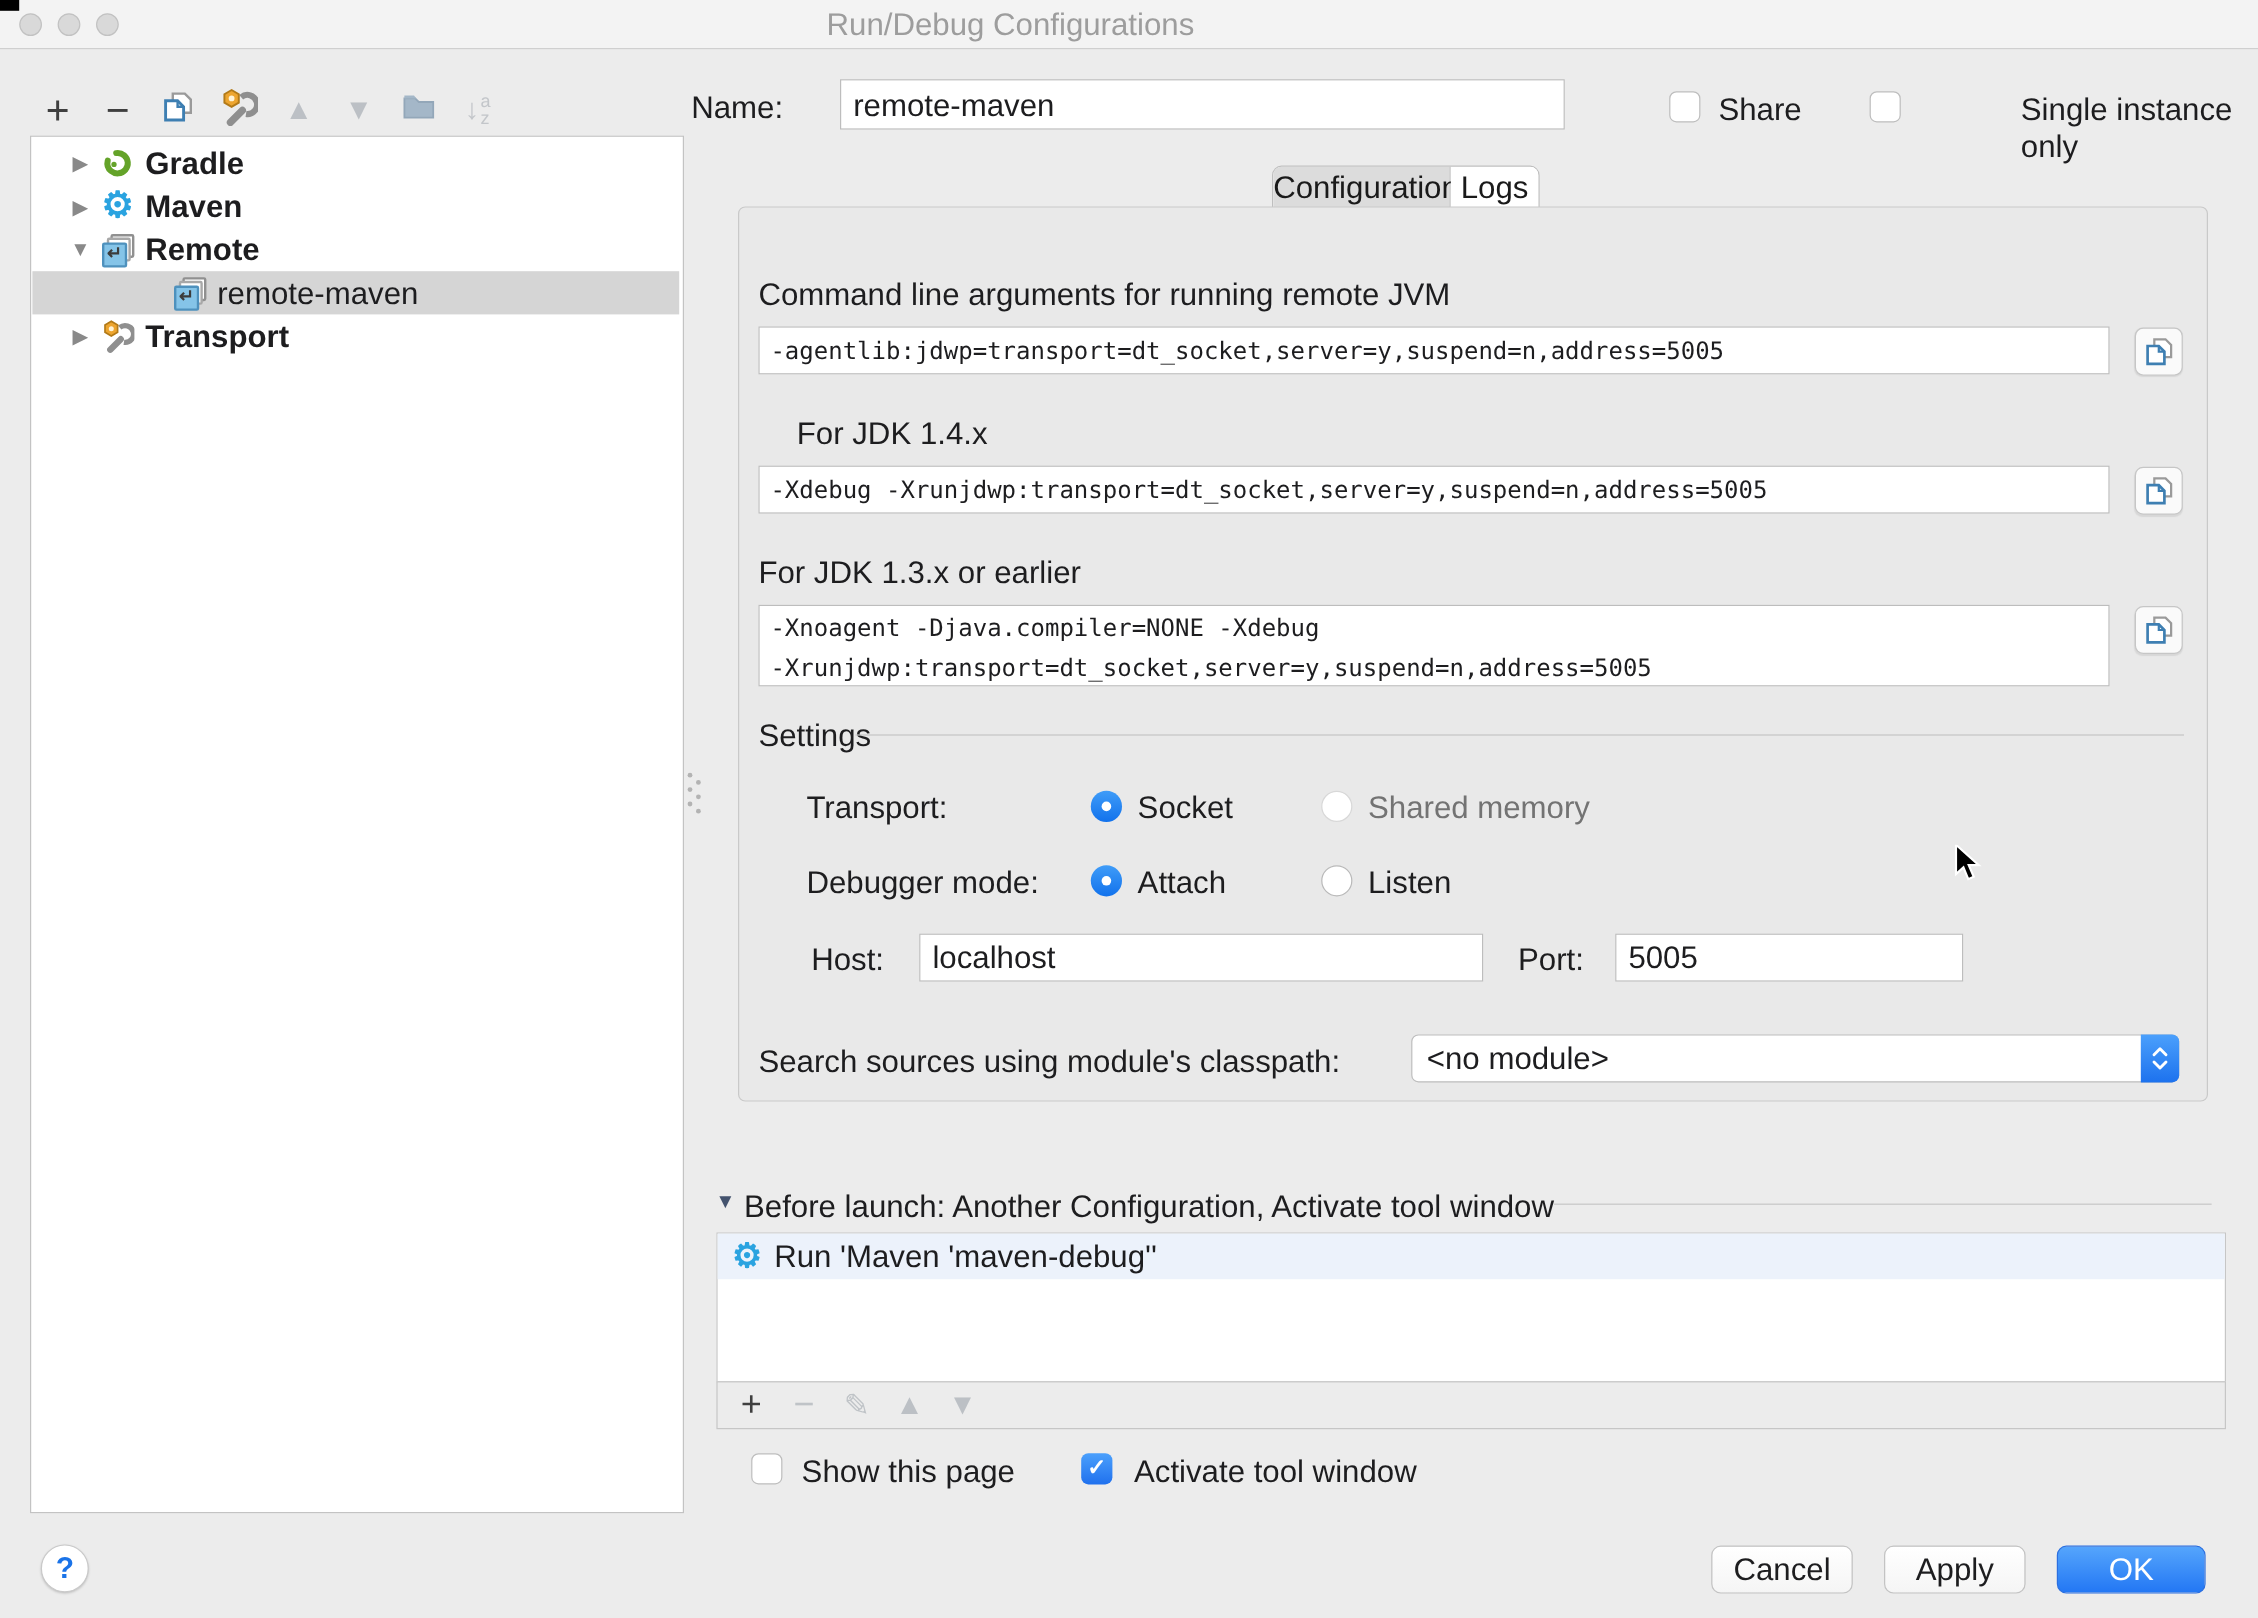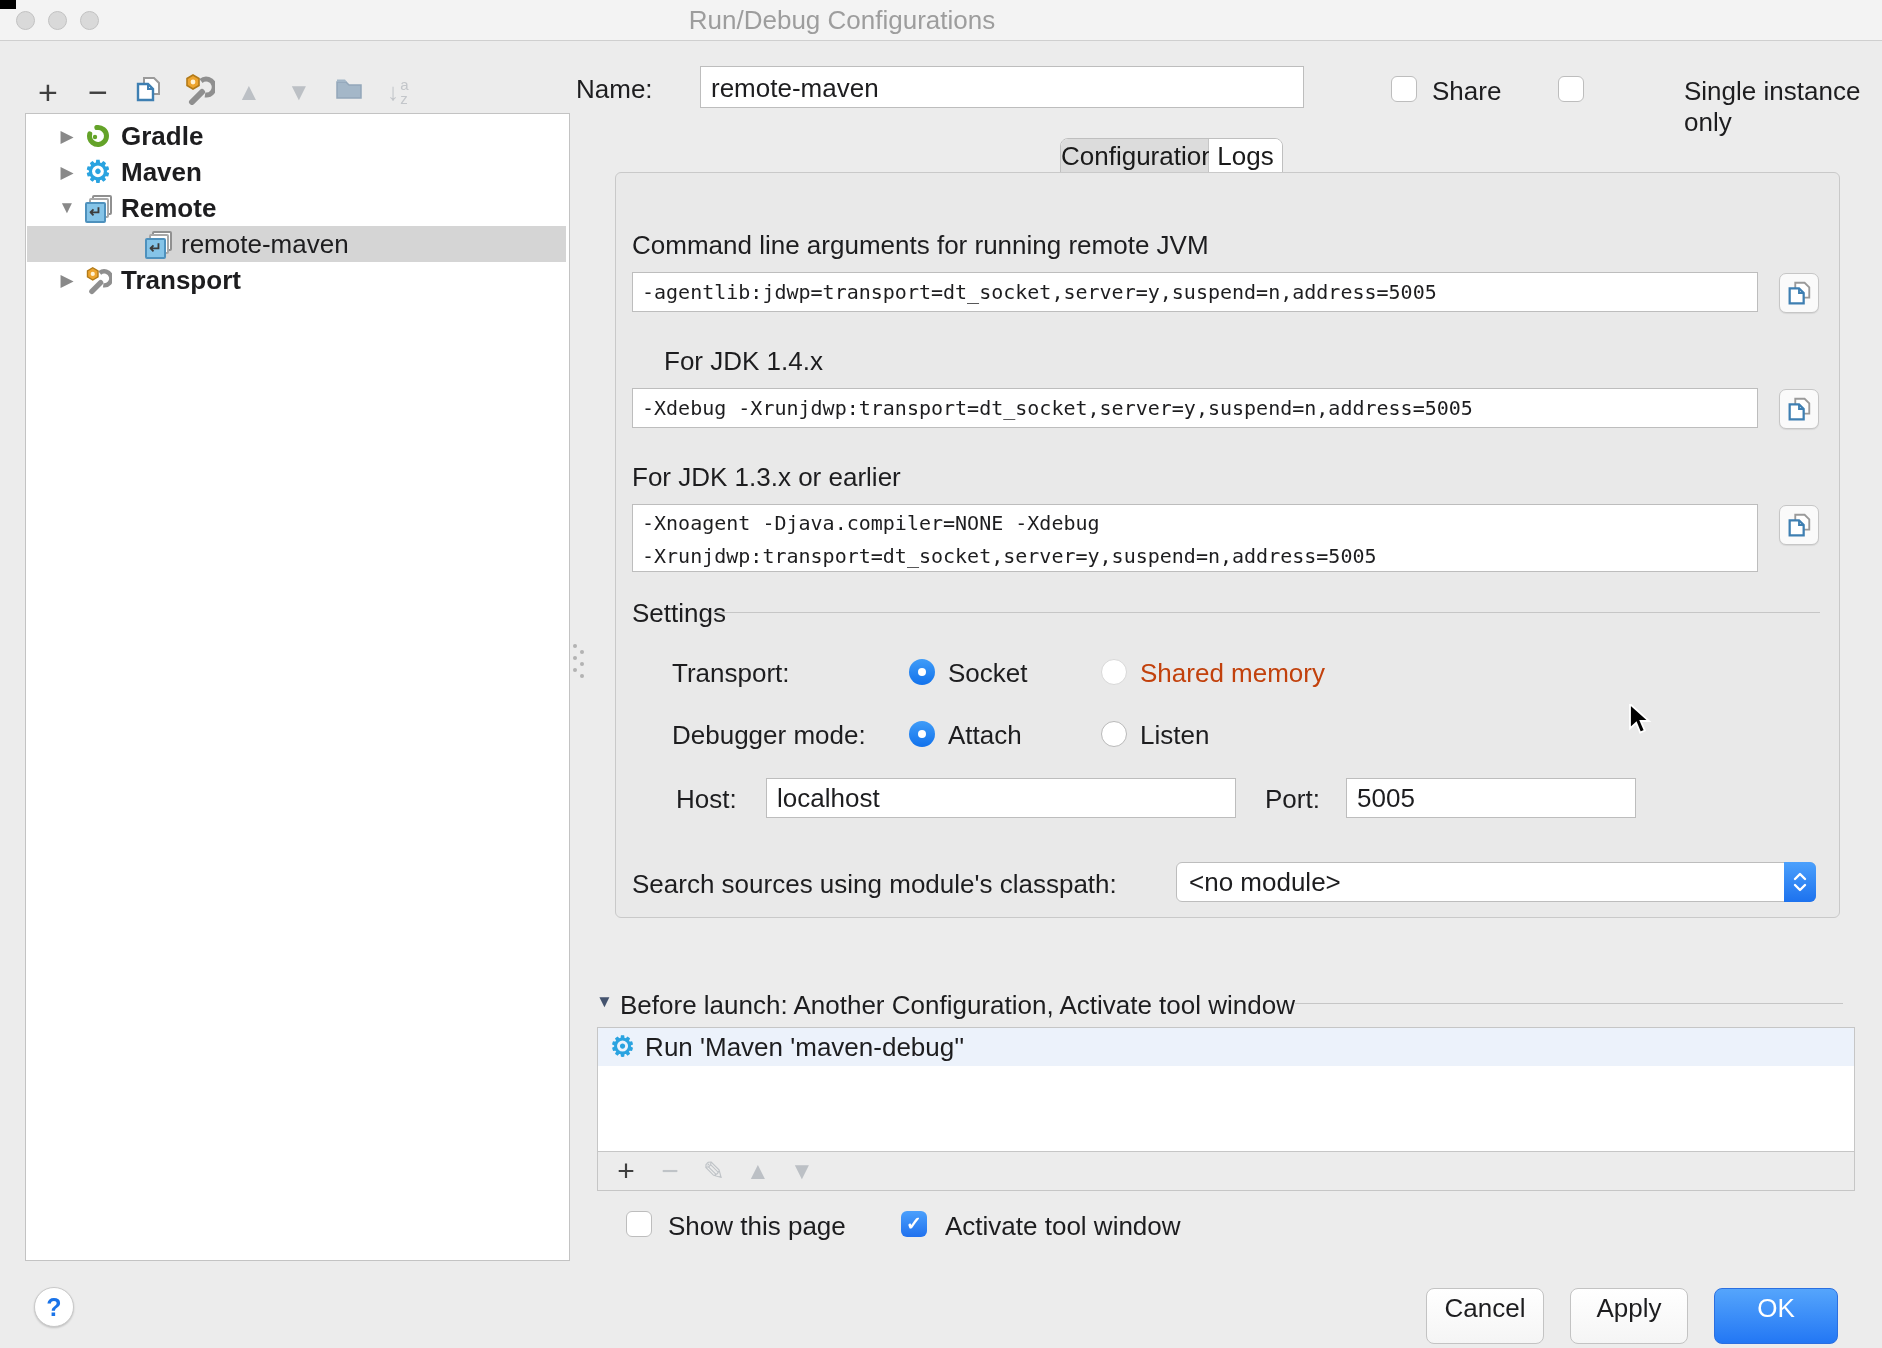--- a/index.html
+++ b/index.html
@@ -77,21 +77,21 @@
   .f2{left:632px;top:388px;width:1126px;height:40px;line-height:38px;}
   .f3{left:632px;top:504px;width:1126px;height:68px;line-height:33px;padding-top:2px;}
   .copy-btn{position:absolute;width:38px;height:38px;background:#fafafa;border:1px solid #c6c6c6;border-radius:7px;display:flex;align-items:center;justify-content:center;box-shadow:0 1px 1px rgba(0,0,0,.08);}
   .cpy1{left:1779px;top:273px;} .cpy2{left:1779px;top:389px;} .cpy3{left:1779px;top:505px;}
   .settings-line{left:713px;top:612px;width:1107px;height:1px;background:#c6c6c6;}
 
   .radio{position:absolute;width:26px;height:26px;border-radius:50%;background:#fff;border:1px solid #b9b9b9;box-sizing:border-box;}
   .radio.on{background:linear-gradient(#3f9cf8,#1272ec);border:none;}
   .radio.on::after{content:"";position:absolute;left:9px;top:9px;width:8px;height:8px;border-radius:50%;background:#fff;}
   .radio.dis{border-color:#d8d8d8;}
-  .dis-label{color:#c2410c;}
+  .dis-label{color:#737373;}
 
   .hp-field{position:absolute;background:#fff;border:1px solid #bdbdbd;box-sizing:border-box;line-height:38px;padding-left:10px;font-size:26px;}
   .host-field{left:766px;top:778px;width:470px;height:40px;}
   .port-field{left:1346px;top:778px;width:290px;height:40px;}
 
   .dropdown{left:1176px;top:862px;width:640px;height:40px;background:#fff;border:1px solid #bdbdbd;border-radius:6px;box-sizing:border-box;line-height:38px;padding-left:12px;}
   .dd-cap{position:absolute;right:-1px;top:-1px;width:32px;height:40px;background:linear-gradient(#4ba0fc,#1d72ee);border-radius:0 6px 6px 0;display:flex;align-items:center;justify-content:center;}
 
   
   .bl-tri{left:596px;top:992px;color:#44536e;font-size:17px;}
@@ -106,21 +106,21 @@
   .bl-tb-btn:first-child{margin-left:6px;}
   .pencil-dis{font-size:26px;color:#bfc3c7;}
 
   .cb-show{left:626px;top:1211px;}
   .lbl-show{left:668px;top:1211px;}
   .cb-activate{left:901px;top:1211px;}
   .lbl-activate{left:945px;top:1211px;}
 
   
   .help-btn{left:34px;top:1287px;width:38px;height:38px;border-radius:50%;background:#fff;border:1px solid #c9c9c9;box-shadow:0 1px 2px rgba(0,0,0,.18);display:flex;align-items:center;justify-content:center;color:#1a73e8;font-size:25px;font-weight:bold;}
-  .btn{position:absolute;top:1288px;height:56px;background:linear-gradient(#ffffff,#f5f5f5);border:1px solid #c3c3c3;border-radius:8px;box-sizing:border-box;text-align:center;line-height:38px;font-size:26px;color:#1d1d1f;}
+  .btn{position:absolute;top:1288px;height:40px;background:linear-gradient(#ffffff,#f5f5f5);border:1px solid #c3c3c3;border-radius:8px;box-sizing:border-box;text-align:center;line-height:38px;font-size:26px;color:#1d1d1f;}
   .btn-cancel{left:1426px;width:118px;}
   .btn-apply{left:1570px;width:118px;}
   .btn-ok{left:1714px;width:124px;background:linear-gradient(#55a5fc,#2377f4);border:1px solid #2b6fe0;color:#fff;}
 
   
   .grip{left:572px;top:644px;width:14px;height:42px;}
   .grip i{position:absolute;width:4px;height:4px;border-radius:50%;background:#b3b3b3;}
 
   
   .cursor{left:1628px;top:704px;width:30px;height:32px;pointer-events:none;}

